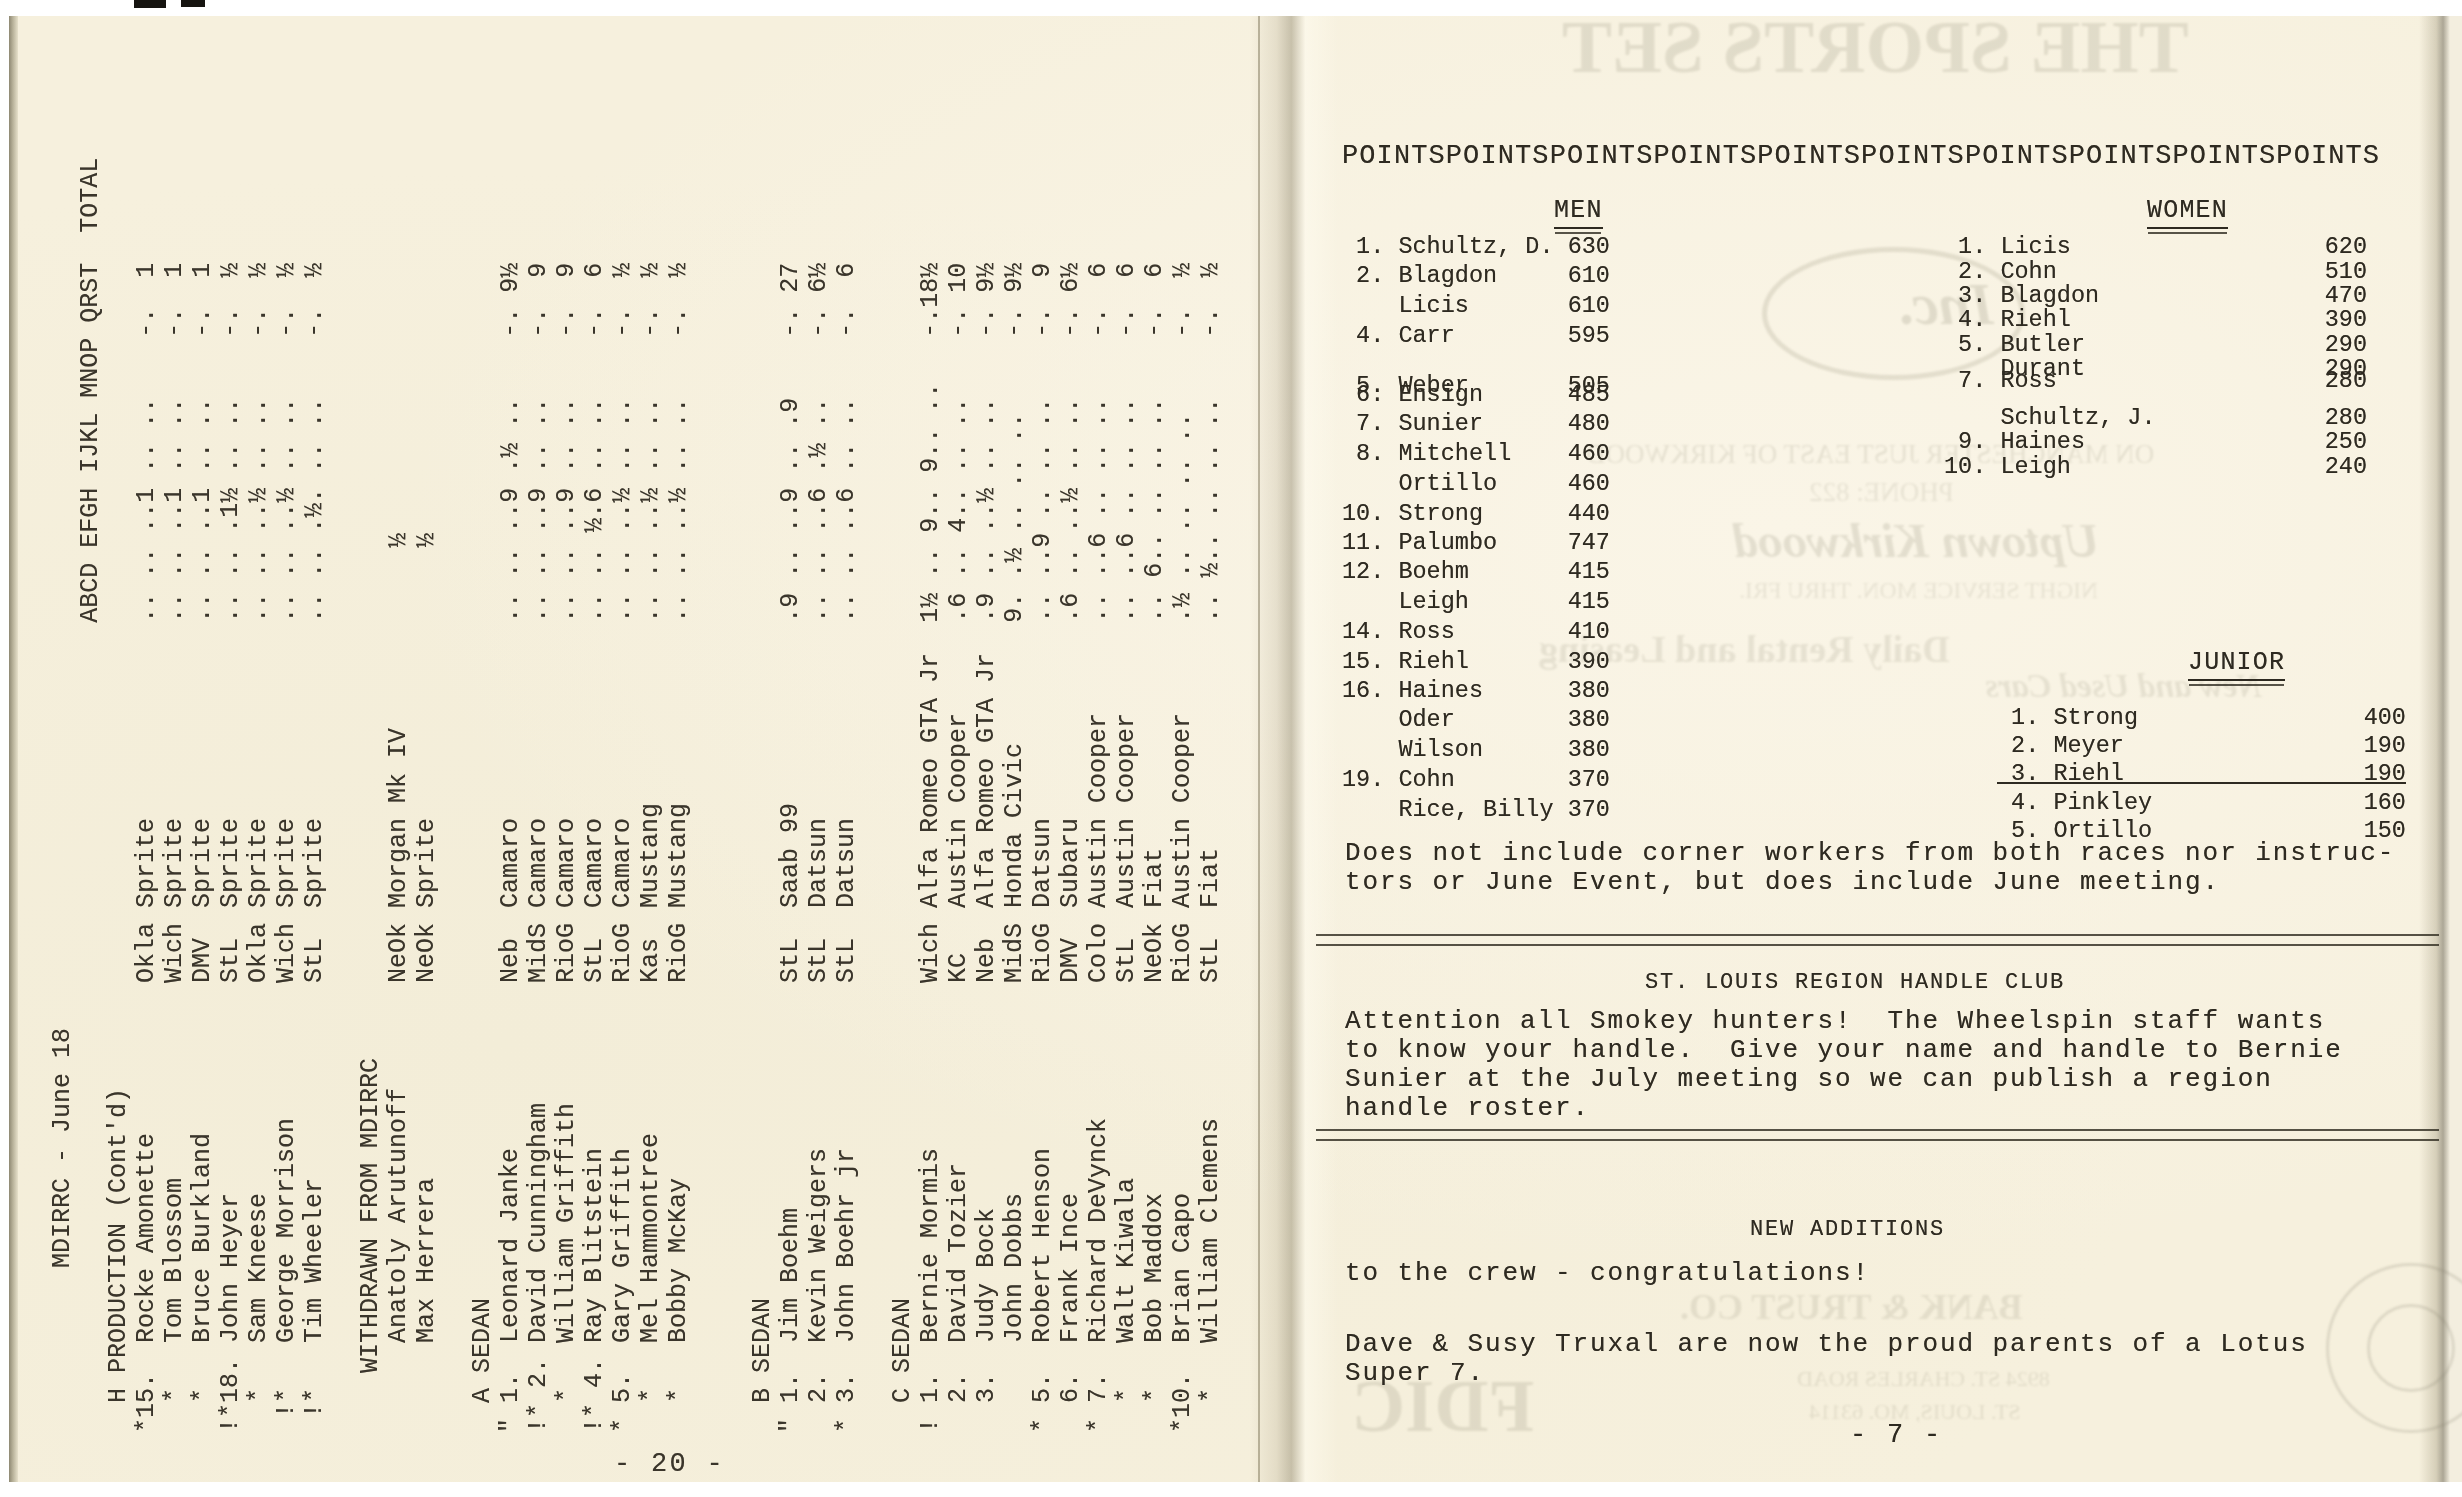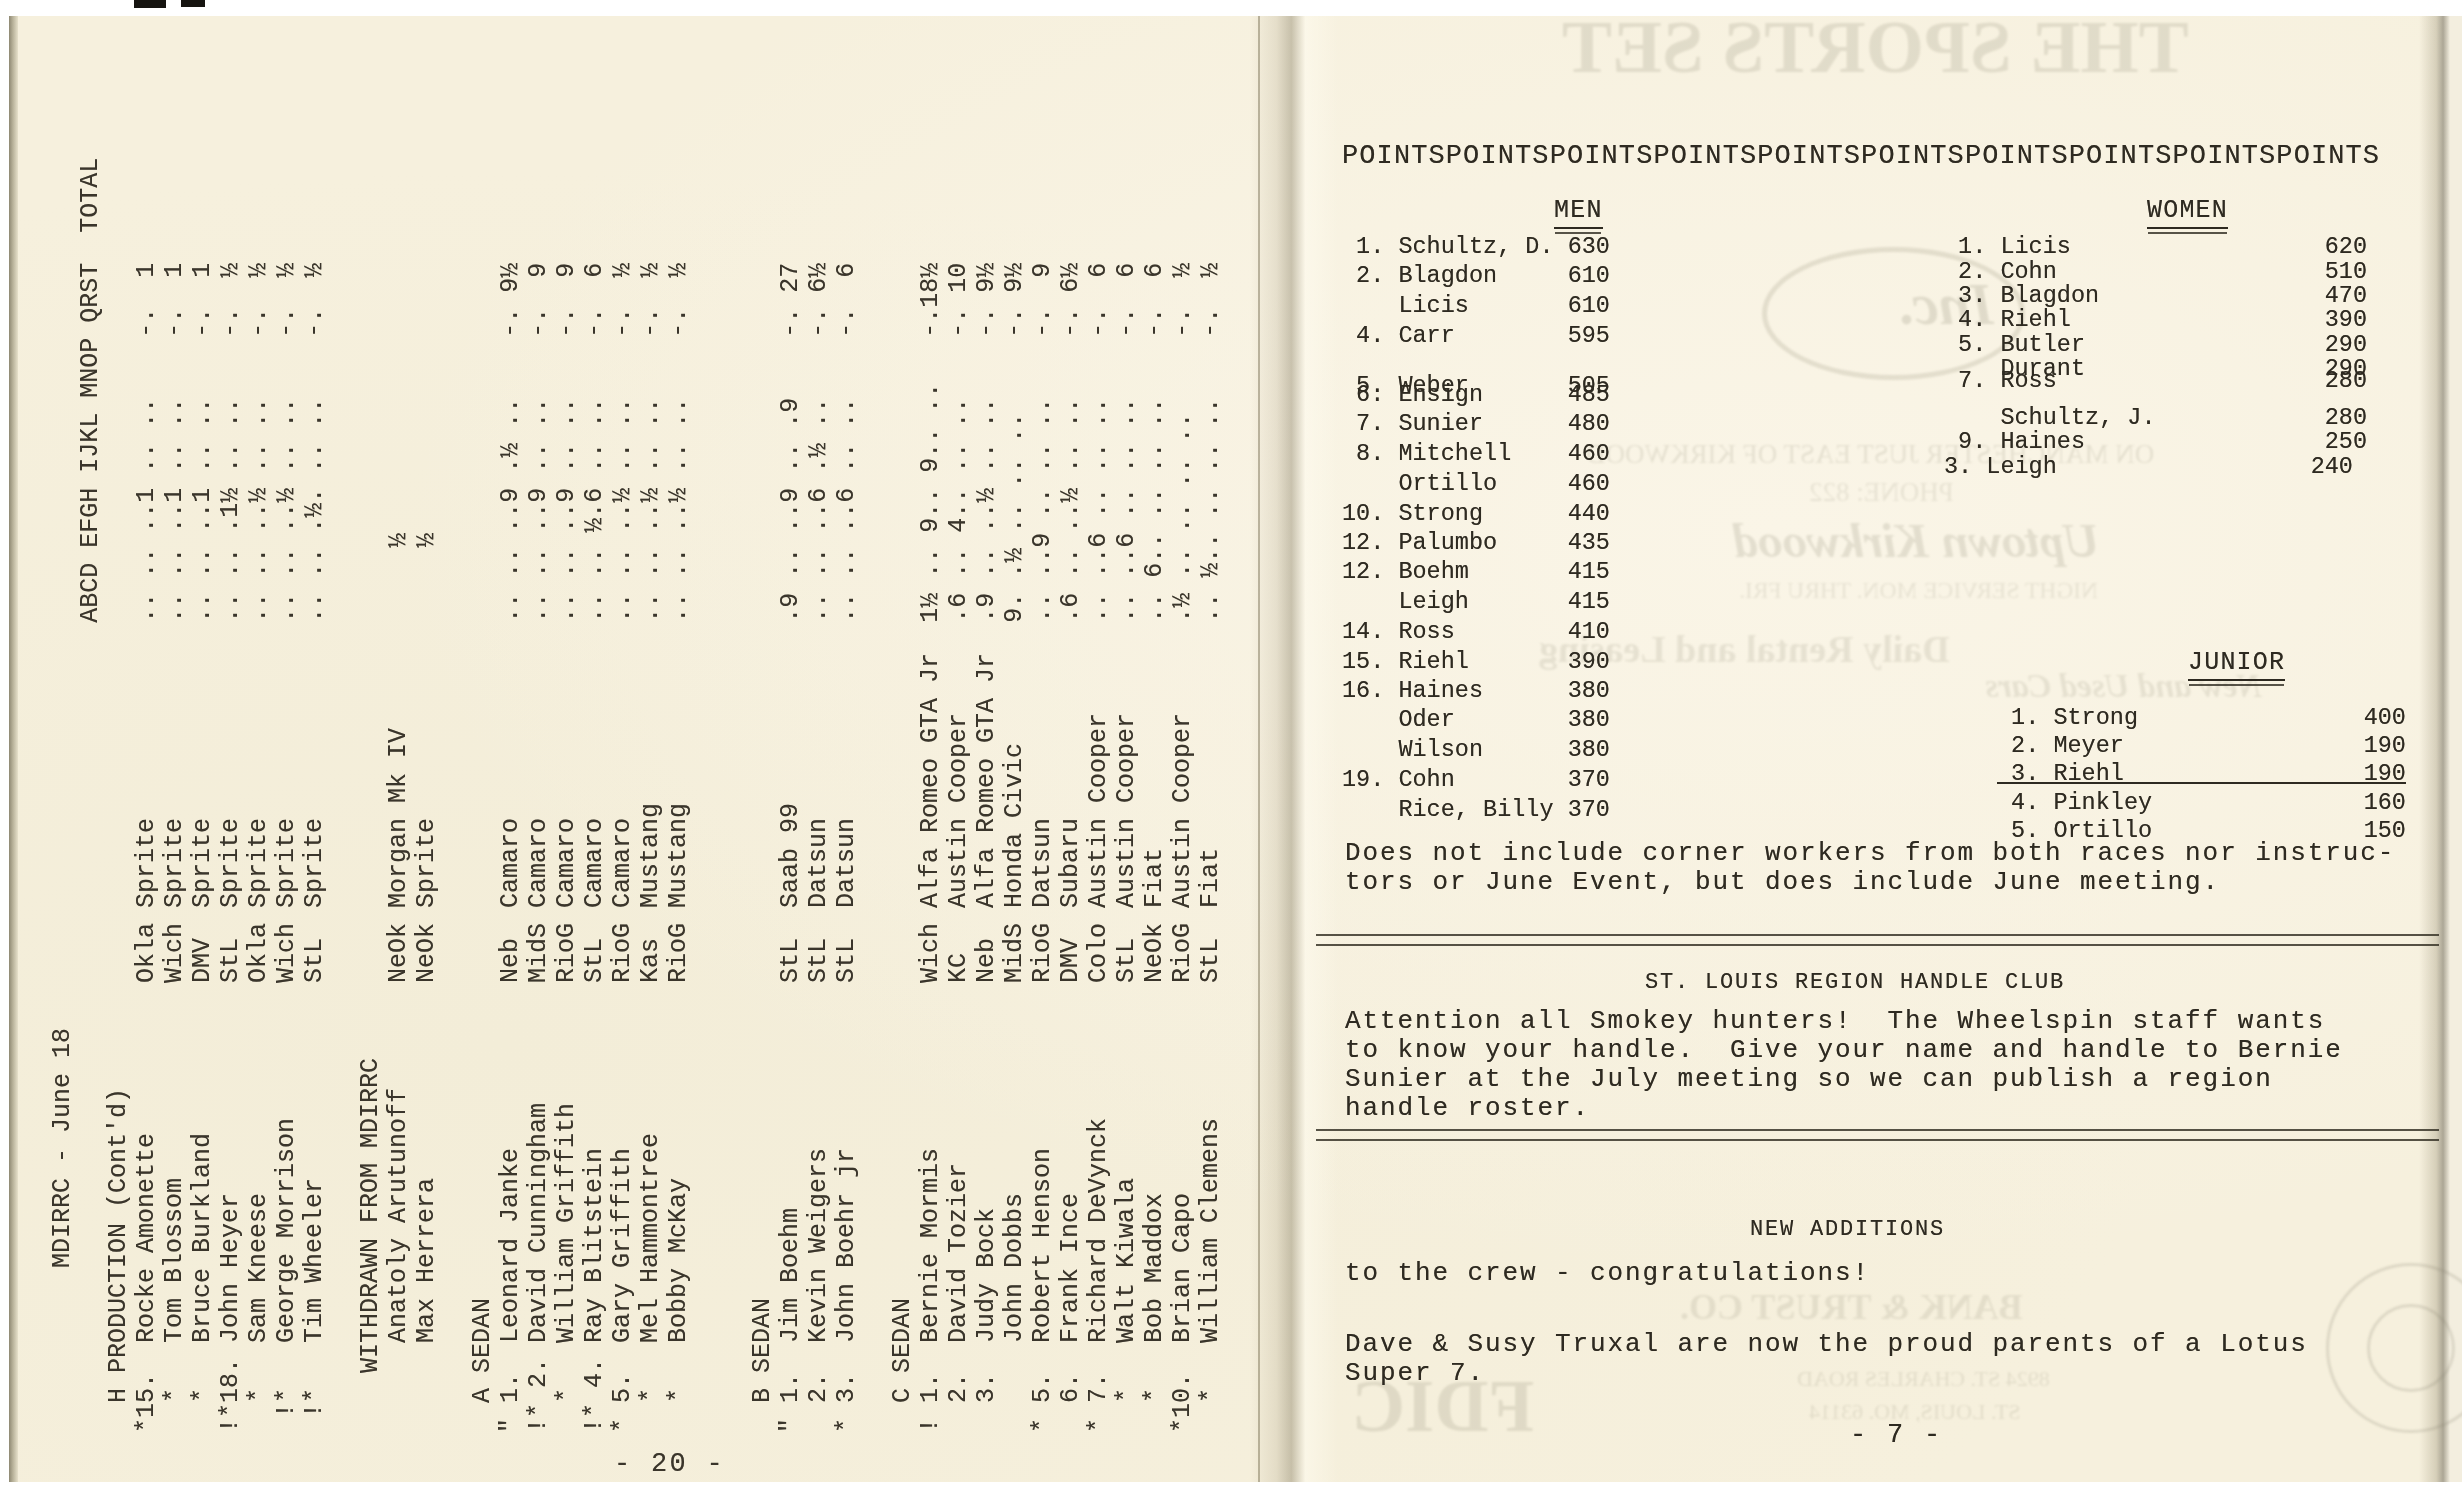--- a/index.html
+++ b/index.html
@@ -87,42 +87,42 @@
     <div class="prow mono ink" style="top: 0px; left: 0px;"> 1. Schultz, D. 630</div>
     <div class="prow mono ink" style="top: 29px; left: 0px;"> 2. Blagdon     610</div>
     <div class="prow mono ink" style="top: 59px; left: 0px;">    Licis       610</div>
     <div class="prow mono ink" style="top: 89px; left: 0px;"> 4. Carr        595</div>
     <div class="prow mono ink" style="top: 119px; left: 0px; margin-top: 20px;"> 5. Weber       505</div>
     <div class="prow mono ink" style="top: 148px; left: 0px;"> 6. Ensign      485</div>
     <div class="prow mono ink" style="top: 177px; left: 0px;"> 7. Sunier      480</div>
     <div class="prow mono ink" style="top: 207px; left: 0px;"> 8. Mitchell    460</div>
     <div class="prow mono ink" style="top: 237px; left: 0px;">    Ortillo     460</div>
     <div class="prow mono ink" style="top: 267px; left: 0px;">10. Strong      440</div>
-    <div class="prow mono ink" style="top: 296px; left: 0px;">12. Palumbo     435</div>
+    <div class="prow mono ink" style="top: 296px; left: 0px;">11. Palumbo     747</div>
     <div class="prow mono ink" style="top: 325px; left: 0px;">12. Boehm       415</div>
     <div class="prow mono ink" style="top: 355px; left: 0px;">    Leigh       415</div>
     <div class="prow mono ink" style="top: 385px; left: 0px;">14. Ross        410</div>
     <div class="prow mono ink" style="top: 415px; left: 0px;">15. Riehl       390</div>
     <div class="prow mono ink" style="top: 444px; left: 0px;">16. Haines      380</div>
     <div class="prow mono ink" style="top: 473px; left: 0px;">    Oder        380</div>
     <div class="prow mono ink" style="top: 503px; left: 0px;">    Wilson      380</div>
     <div class="prow mono ink" style="top: 533px; left: 0px;">19. Cohn        370</div>
     <div class="prow mono ink" style="top: 563px; left: 0px;">    Rice, Billy 370</div>
   </div>
 <div id="women-list" class="abs" style="left:1944px;top:234px;width:446px;height:258px;">
     <div class="prow mono ink" style="top: 0px; left: 0px;"> 1. Licis                  620</div>
     <div class="prow mono ink" style="top: 25px; left: 0px;"> 2. Cohn                   510</div>
     <div class="prow mono ink" style="top: 49px; left: 0px;"> 3. Blagdon                470</div>
     <div class="prow mono ink" style="top: 73px; left: 0px;"> 4. Riehl                  390</div>
     <div class="prow mono ink" style="top: 98px; left: 0px;"> 5. Butler                 290</div>
     <div class="prow mono ink" style="top: 122px; left: 0px;">    Durant                 290</div>
     <div class="prow mono ink" style="top: 134px; left: 0px;"> 7. Ross                   280</div>
     <div class="prow mono ink" style="top: 171px; left: 0px;">    Schultz, J.            280</div>
     <div class="prow mono ink" style="top: 195px; left: 0px;"> 9. Haines                 250</div>
-    <div class="prow mono ink" style="top: 220px; left: 0px;">3. Leigh                  240</div>
+    <div class="prow mono ink" style="top: 220px; left: 0px;">10. Leigh                  240</div>
   </div>
 <div id="junior-list" class="abs" style="left:1997px;top:705px;width:435px;height:153px;">
     <div class="prow mono ink" style="top: 0px; left: 0px;"> 1. Strong                400</div>
     <div class="prow mono ink" style="top: 28px; left: 0px;"> 2. Meyer                 190</div>
     <div class="prow mono ink" style="top: 56px; left: 0px; text-decoration: underline;"> 3. Riehl                 190</div>
     <div class="prow mono ink" style="top: 85px; left: 0px;"> 4. Pinkley               160</div>
     <div class="prow mono ink" style="top: 113px; left: 0px;"> 5. Ortillo               150</div>
   </div>
 
 <div id="note-para" class="abs mono ink para" style="left:1345px;top:839px;"><div>Does not include corner workers from both races nor instruc-</div><div>tors or June Event, but does include June meeting.</div></div>

